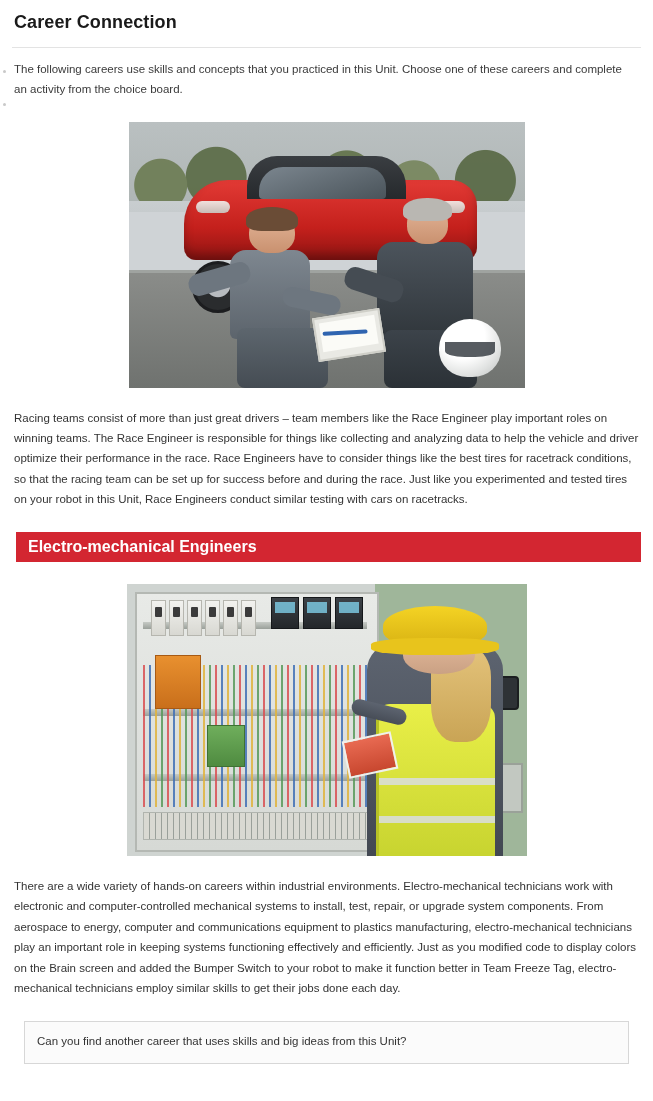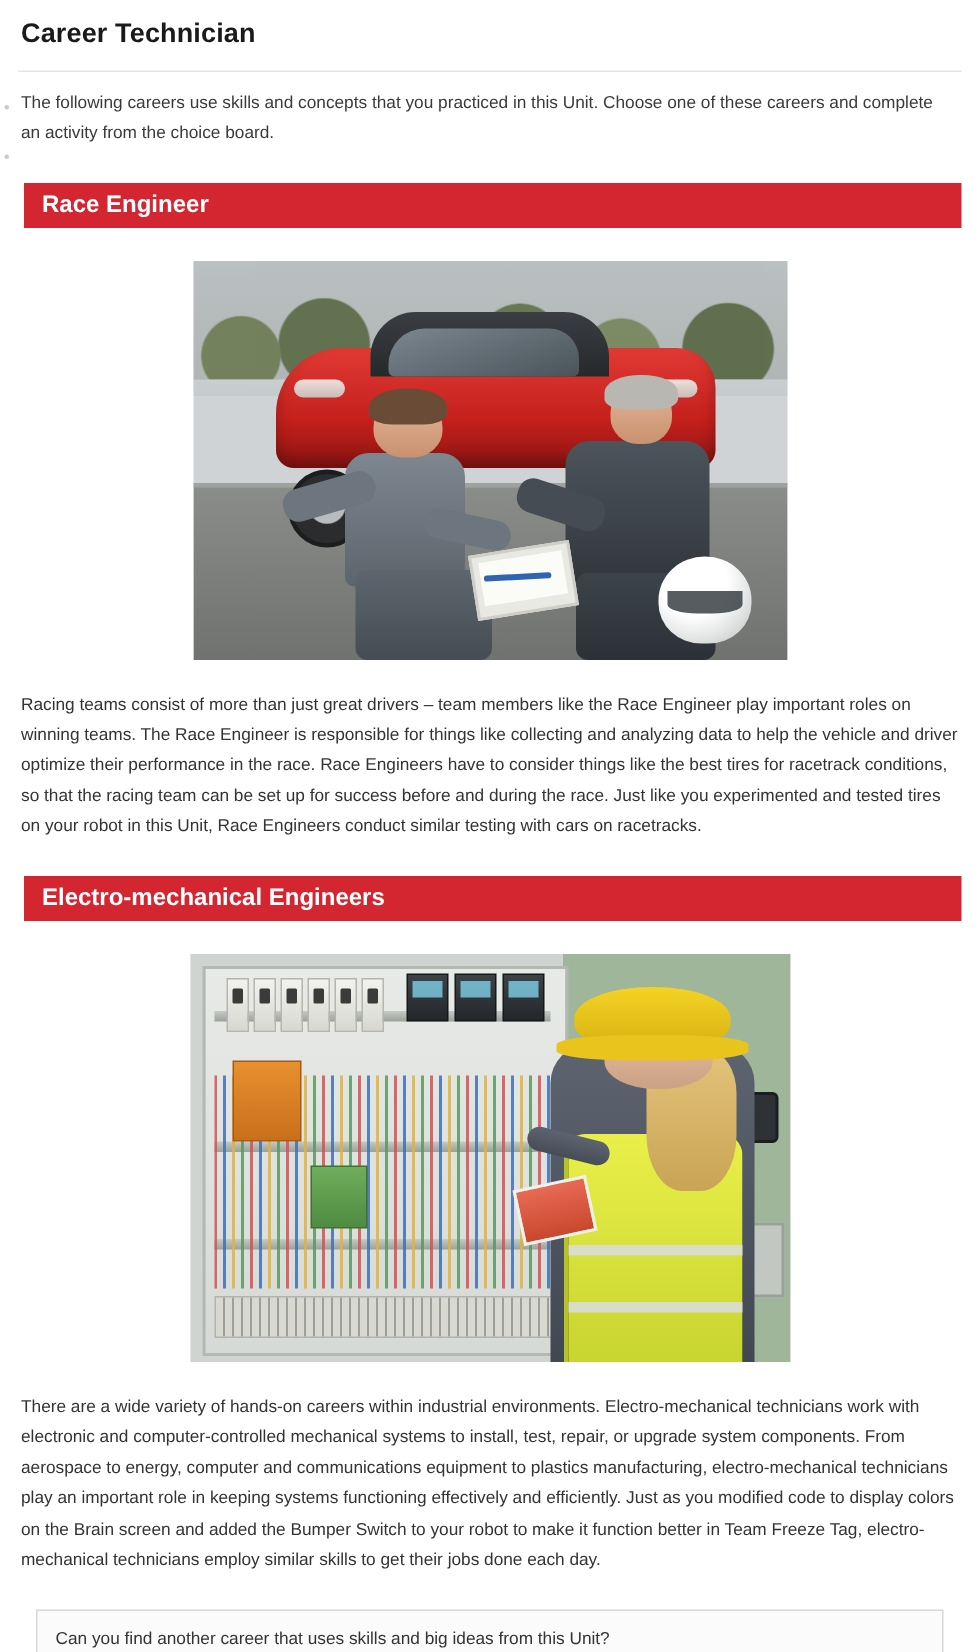--- a/index.html
+++ b/index.html
@@ -345,29 +345,25 @@
 </head>
 <body>
 
 <div class="page">
 
   <div class="bullet-marks">
     <span></span>
     <span></span>
   </div>
 
-  <h1 class="page-title">Career Technician</h1>
+  <h1 class="page-title">Career Connection</h1>
   <div class="title-rule"></div>
 
   <p class="intro">The following careers use skills and concepts that you practiced in this Unit. Choose one of these careers and complete an activity from the choice board.</p>
 
-  <div class="banner-wrap">
-    <div class="banner-accent"></div>
-    <div class="career-banner">Race Engineer</div>
-  </div>
 
   <div class="photo-wrap">
     <div class="photo">
       <div class="sky"></div>
       <div class="trees"></div>
       <div class="ground"></div>
       <div class="ground-line"></div>
 
       <div class="car-body"></div>
       <div class="car-roof"></div>

